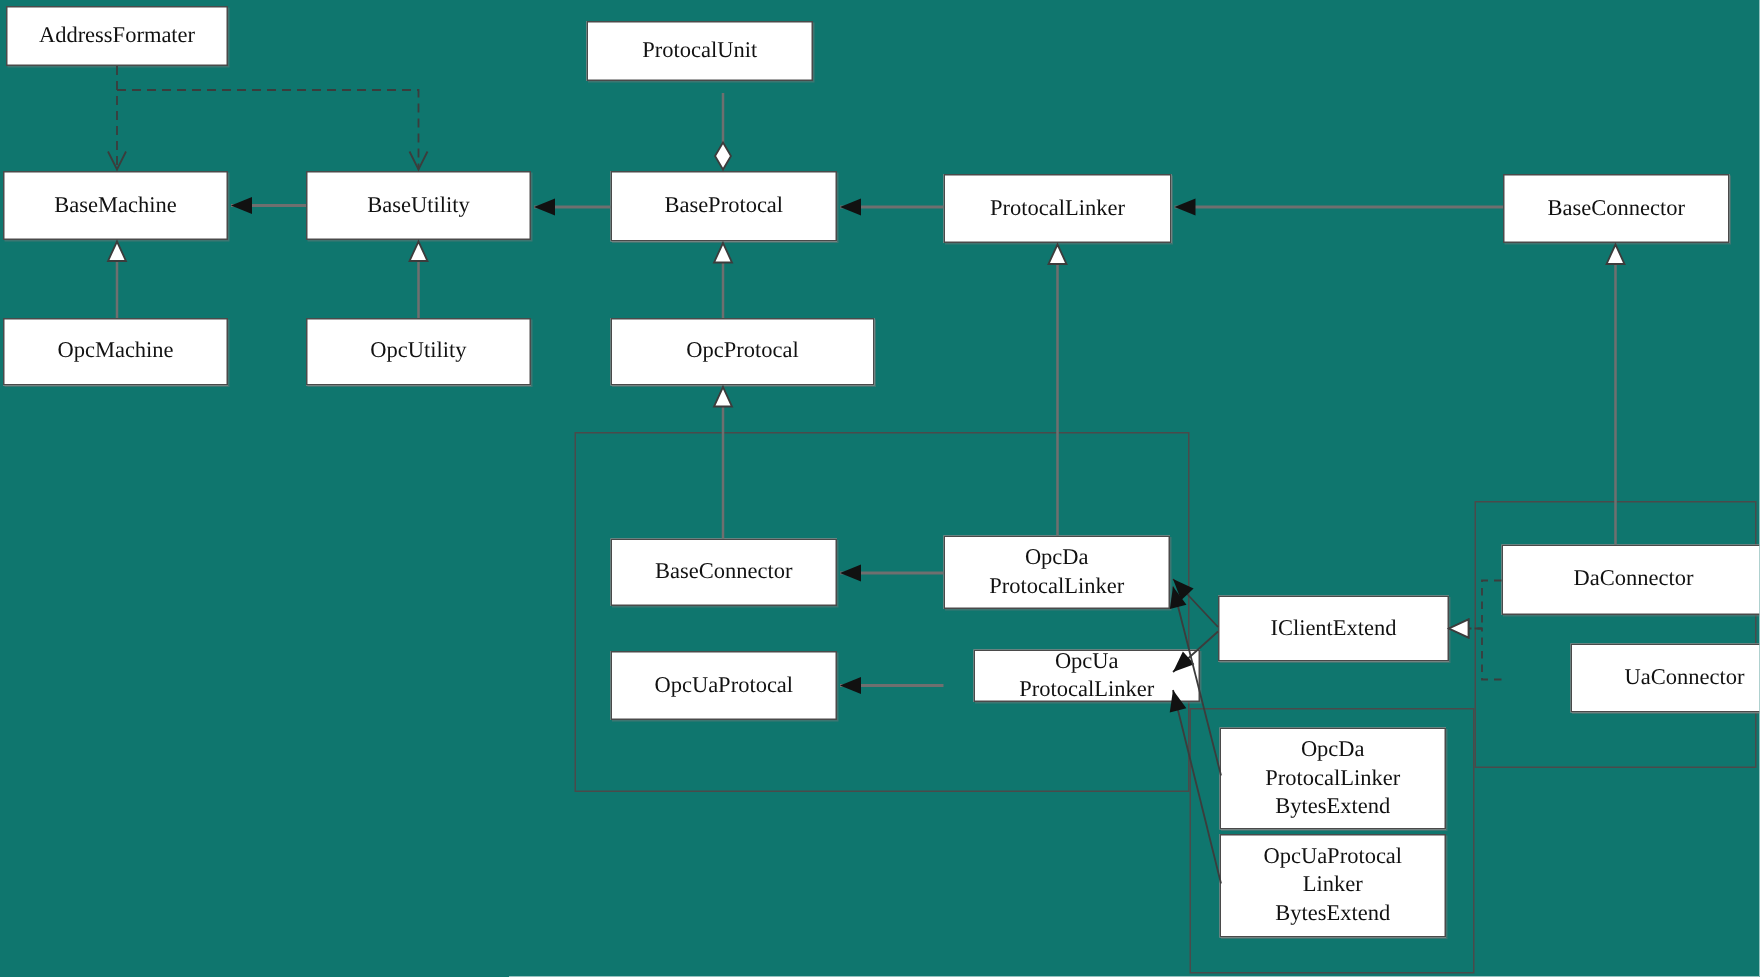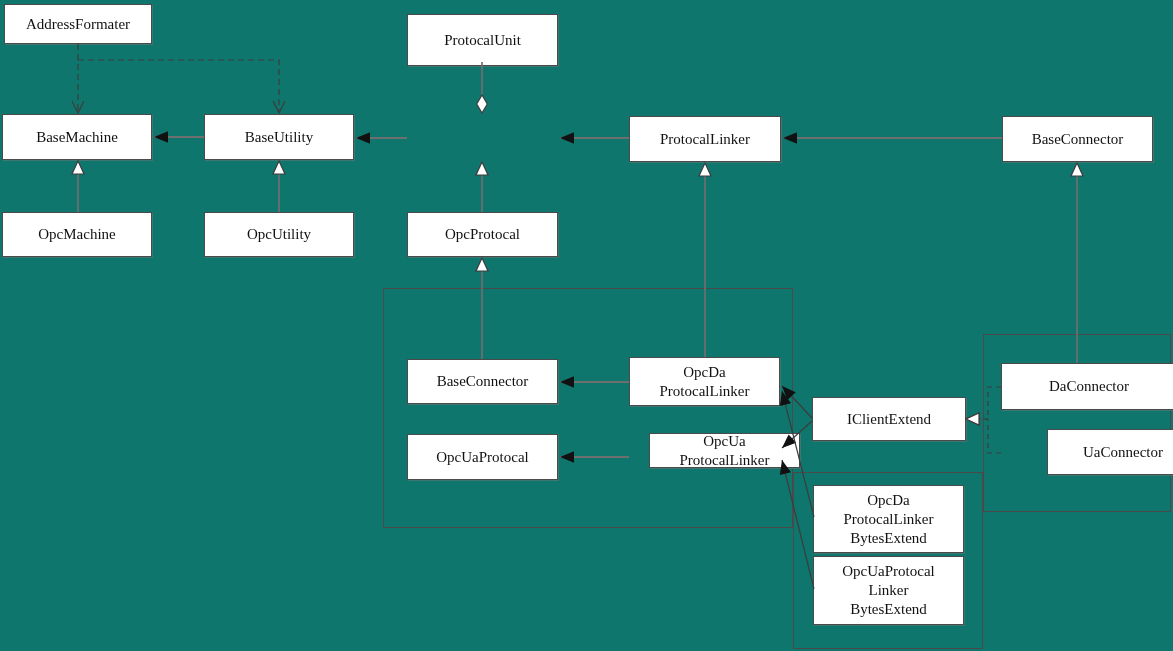--- a/index.html
+++ b/index.html
@@ -50,24 +50,25 @@
   <div class="node" style="left:4px;top:4px;width:148px;height:40px">AddressFormater</div>
 
   <div class="node" style="left:2px;top:114px;width:150px;height:46px">BaseMachine</div>
 
   <div class="node" style="left:2px;top:212px;width:150px;height:45px">OpcMachine</div>
 
   <div class="node" style="left:204px;top:114px;width:150px;height:46px">BaseUtility</div>
 
   <div class="node" style="left:204px;top:212px;width:150px;height:45px">OpcUtility</div>
 
-  <div class="node" style="left:407px;top:14px;width:151px;height:52px">ProtocalUnit</div>
+  <div class="node" style="left:391px;top:14px;width:151px;height:40px">ProtocalUnit</div>
 
+  <div class="node" style="left:407px;top:114px;width:151px;height:47px">BaseProtocal</div>
 
-  <div class="node" style="left:407px;top:212px;width:151px;height:45px">OpcProtocal</div>
+  <div class="node" style="left:407px;top:212px;width:176px;height:45px">OpcProtocal</div>
 
   <div class="node" style="left:629px;top:116px;width:152px;height:46px">ProtocalLinker</div>
 
   <div class="node" style="left:1002px;top:116px;width:151px;height:46px">BaseConnector</div>
 
   <div class="node" style="left:407px;top:359px;width:151px;height:45px">BaseConnector</div>
 
   <div class="node" style="left:407px;top:434px;width:151px;height:46px">OpcUaProtocal</div>
 
   <div class="node" style="left:629px;top:357px;width:151px;height:49px">OpcDa

